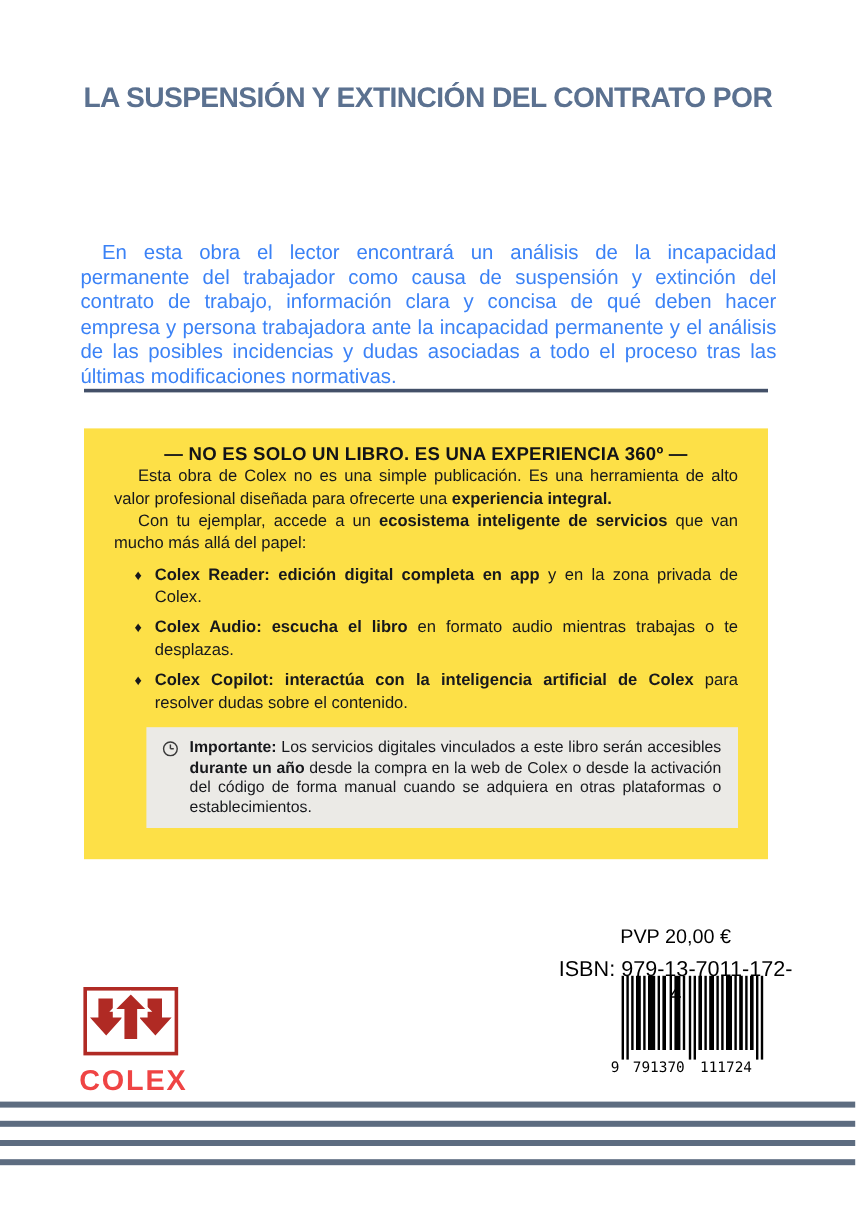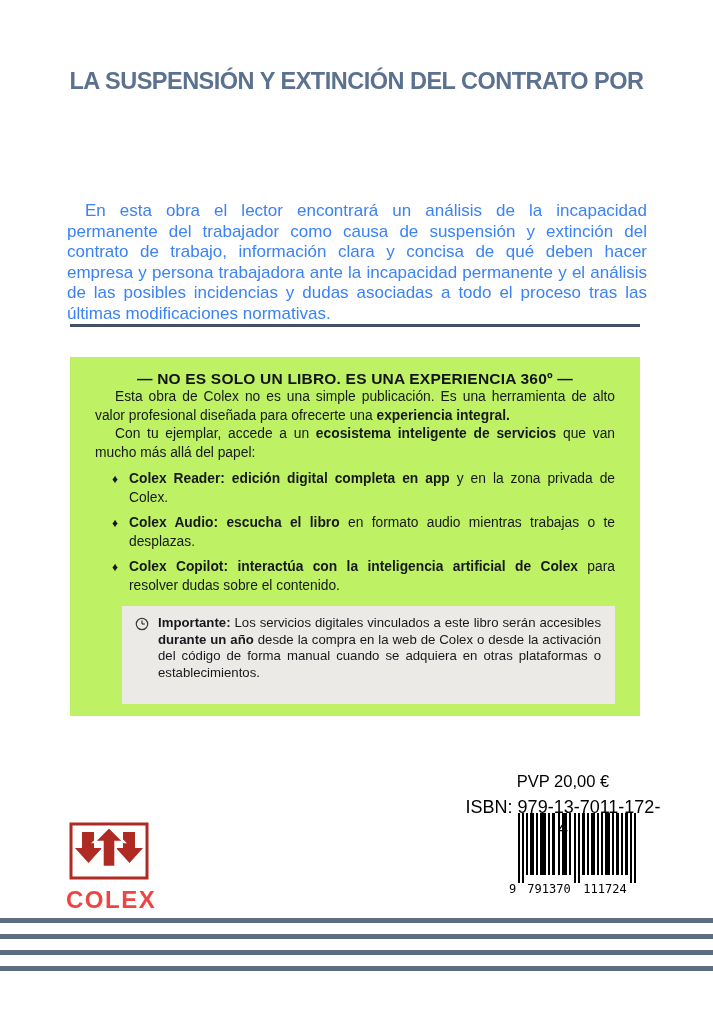--- a/index.html
+++ b/index.html
@@ -33,34 +33,34 @@
     font-size: 17px; line-height: 20.5px; text-align: justify;
     text-indent: 18px; color: #3b82f6;
   }
 
   
   .rule { position: absolute; top: 324px; left: 70px; width: 570px; height: 3px; background: #435068; }
 
   
   .exp-box {
     position: absolute; top: 357px; left: 70px; width: 570px; height: 359px;
-    background: #bef264; padding: 13px 25px 0 25px; overflow: hidden;
+    background: #fde047; padding: 13px 25px 0 25px; overflow: hidden;
     color: #17181c;
   }
   .exp-heading { text-align: center; font-size: 15.5px; font-weight: bold; letter-spacing: 0.2px; color: #121318; }
   .exp-p { font-size: 13.8px; line-height: 18.5px; text-align: justify; text-indent: 20px; }
   .exp-bullets { margin-top: 8px; margin-left: 17px; list-style: none; }
   .exp-bullets li {
     position: relative; padding-left: 17px; margin-top: 7px;
     font-size: 13.8px; line-height: 18.5px; text-align: justify;
   }
   .diamond { position: absolute; left: 0; top: 0; font-size: 12px; }
   .note-box {
     position: relative; margin-top: 11px; margin-left: 27px;
-    background: #ebeae6; padding: 9px 14px 23px 36px;
+    background: #ebeae6; padding: 9px 14px 9px 36px;
     font-size: 13.2px; line-height: 16.5px; text-align: justify;
   }
   .clock { position: absolute; left: 13px; top: 11px; }
   b { font-weight: bold; }
 
   
   .price-block { position: absolute; top: 772px; left: 463px; width: 200px; text-align: center; }
   .price { font-size: 16.5px; color: #000; }
   .isbn { margin-top: 6px; font-size: 18px; color: #000; }
   .barcode { position: absolute; top: 813px; left: 506px; }

